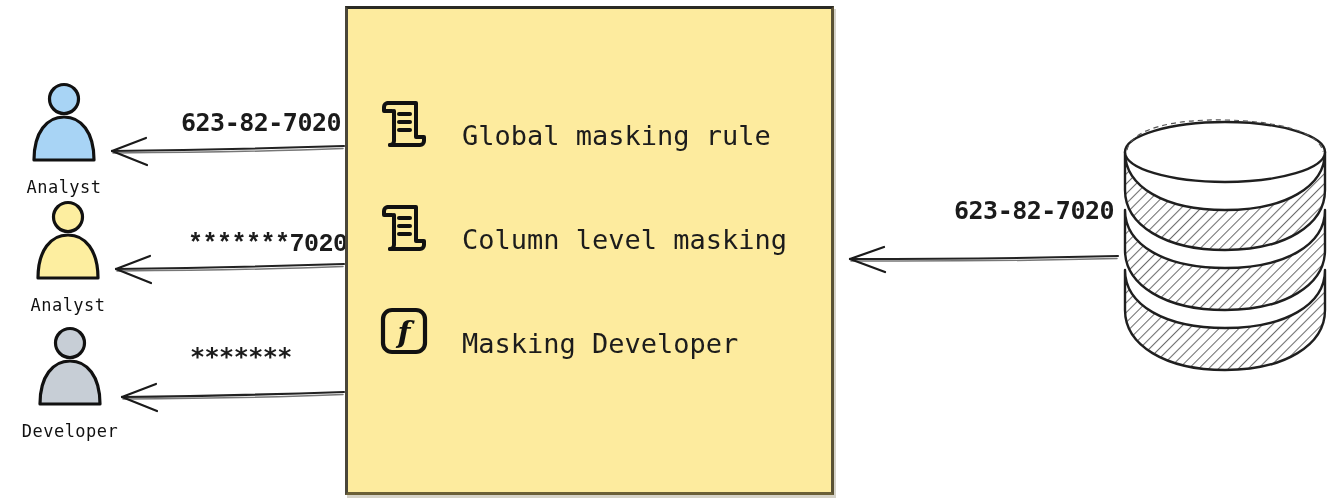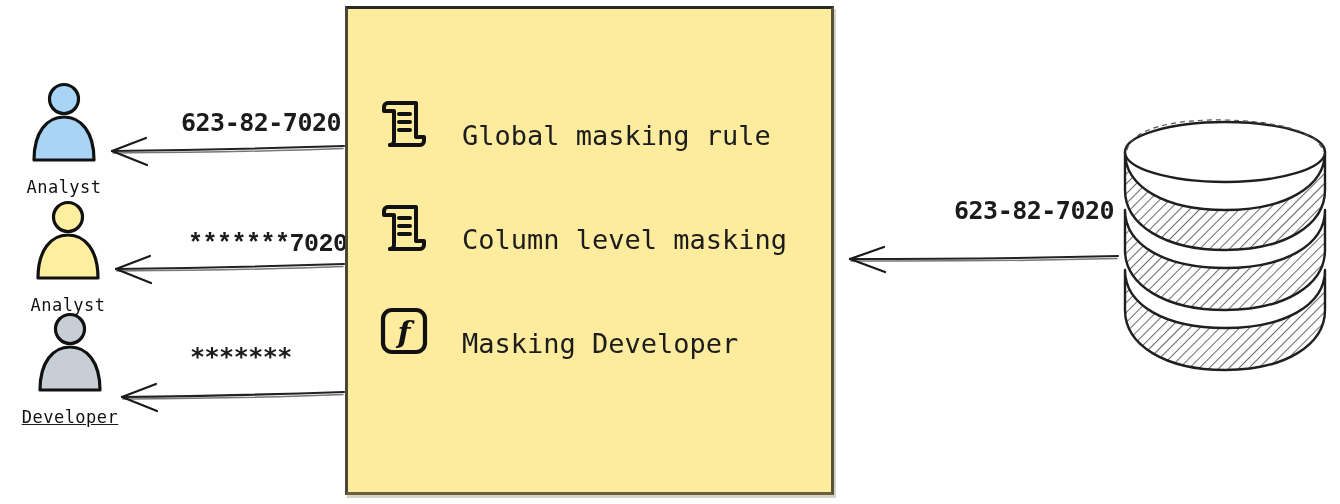--- a/index.html
+++ b/index.html
@@ -160,21 +160,21 @@
 <div class="actor" style="left:8px; top:200px;">
   <div class="figure">
     <svg viewBox="0 0 80 82" width="80" height="82" xmlns="http://www.w3.org/2000/svg">
       <circle cx="40" cy="17" r="14.5" fill="#fdeea0" stroke="#111" stroke-width="3.2"></circle>
       <path d="M10,78 C 10,50 23,35 40,35 C 57,35 70,50 70,78 Z" fill="#fdeea0" stroke="#111" stroke-width="3.2" stroke-linejoin="round"></path>
     </svg>
   </div>
   <div class="actor-label">Analyst</div>
 </div>
 
-<div class="actor" style="left:10px; top:312px;text-decoration:underline;">
+<div class="actor" style="left:10px; top:326px;">
   <div class="figure">
     <svg viewBox="0 0 80 82" width="80" height="82" xmlns="http://www.w3.org/2000/svg">
       <circle cx="40" cy="17" r="14.5" fill="#c7ced6" stroke="#111" stroke-width="3.2"></circle>
       <path d="M10,78 C 10,50 23,35 40,35 C 57,35 70,50 70,78 Z" fill="#c7ced6" stroke="#111" stroke-width="3.2" stroke-linejoin="round"></path>
     </svg>
   </div>
   <div class="actor-label">Developer</div>
 </div>
 
 <div class="arrow-caption" style="left:141px; top:108px;">623-82-7020</div>

